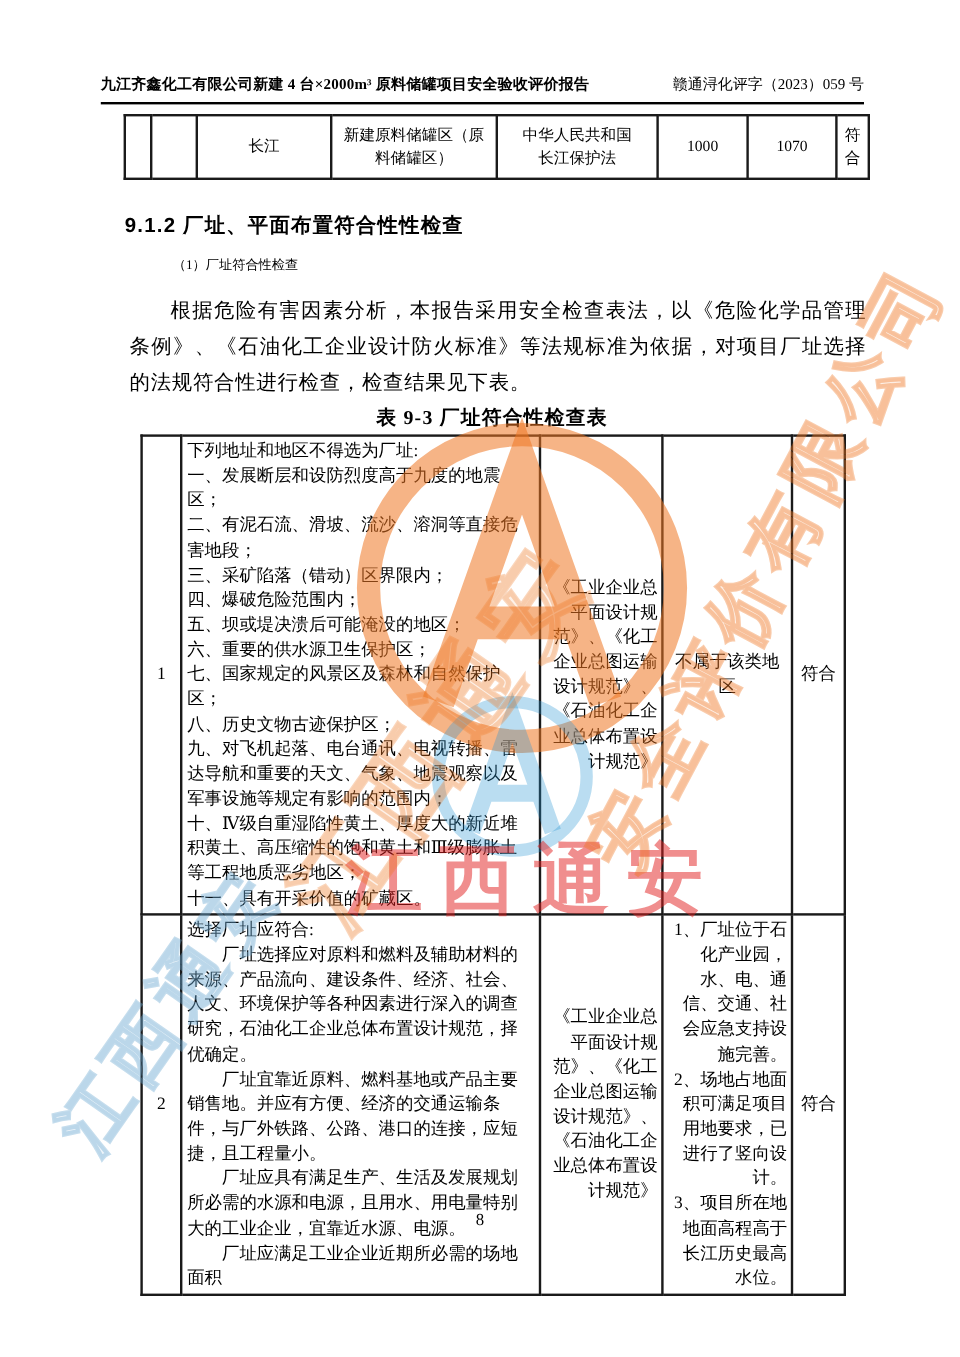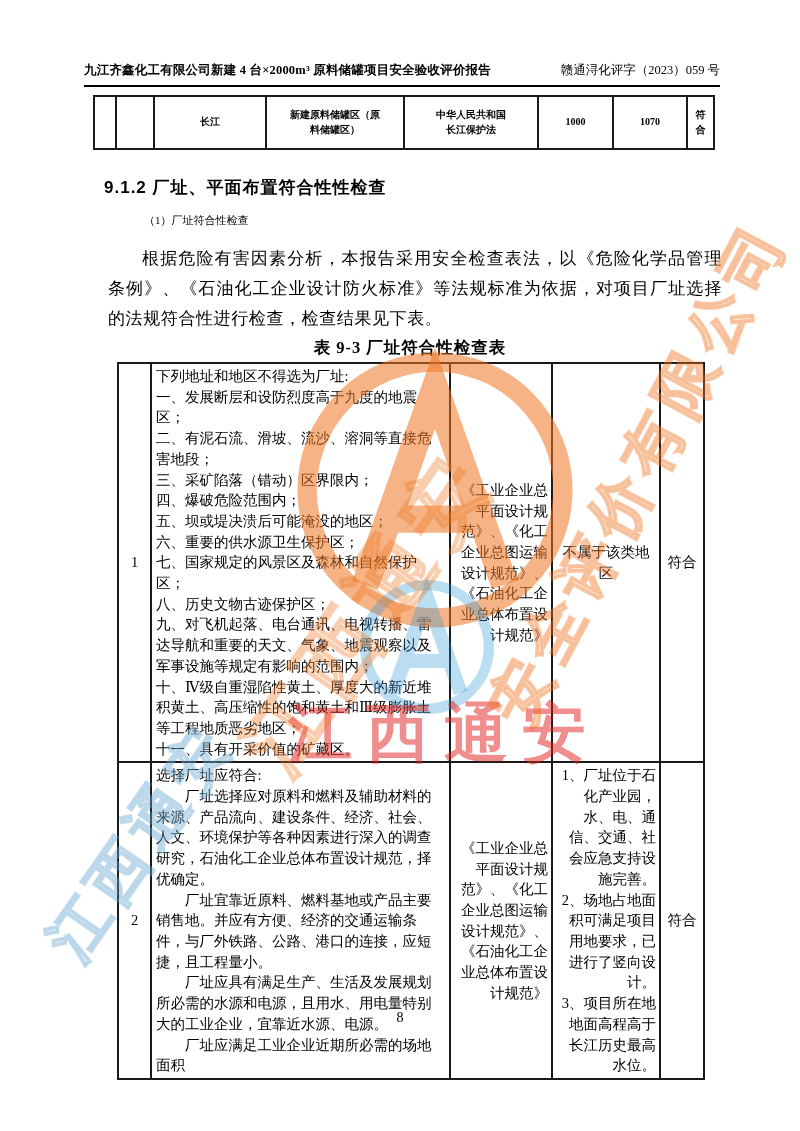--- a/index.html
+++ b/index.html
@@ -12,21 +12,21 @@
 
   .doc-header{position:absolute;left:84px;top:62px;width:636px;
               display:flex;justify-content:space-between;align-items:flex-end;
               border-bottom:2px solid #000;padding-bottom:6px;font-size:12.5px;}
   .doc-header .hl{font-weight:bold;letter-spacing:.2px;}
   .doc-header .hr{font-weight:normal;}
 
   table{border-collapse:collapse;table-layout:fixed;}
   td,th{border:2px solid #1a1a1a;padding:1px 3px;word-break:break-all;}
 
-  .frag-table{position:absolute;left:93px;top:95px;width:620px;font-size:10px;font-weight:bold;}
+  .frag-table{position:absolute;left:103px;top:95px;width:620px;font-size:13px;}
   .frag-table td{text-align:center;vertical-align:middle;height:49px;line-height:1.45;}
 
   .sec-heading{position:absolute;left:104px;top:176px;margin:0;
                font-family:"Liberation Sans","DejaVu Sans",sans-serif;
                font-size:17px;font-weight:bold;letter-spacing:1px;}
   .sub-heading{position:absolute;left:144px;top:213px;font-size:11px;}
   .intro{position:absolute;left:104px;top:240px;width:614px;margin:4px;
          font-size:17px;line-height:30px;text-indent:34px;
          text-align:justify;letter-spacing:.6px;}
 

